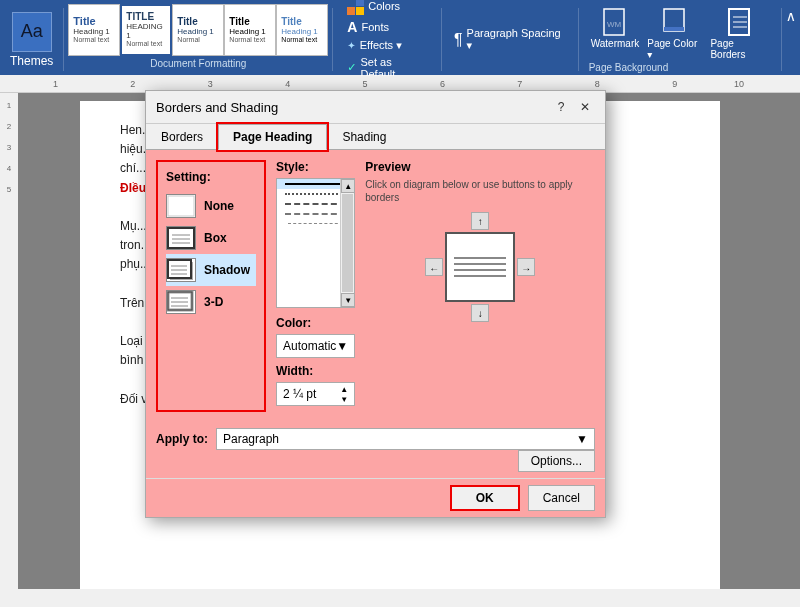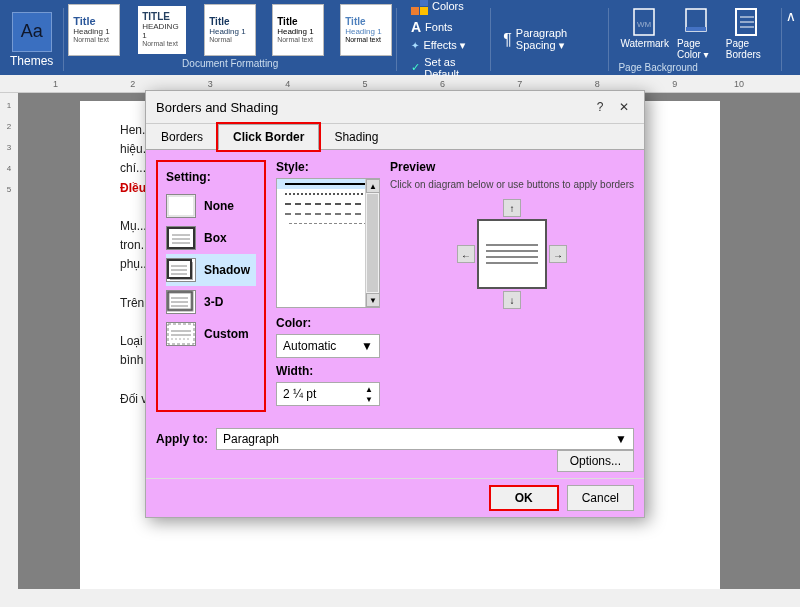--- a/index.html
+++ b/index.html
@@ -45,21 +45,21 @@
       align-items: center;
       justify-content: center;
       font-size: 18px;
       color: #0f172a;
       margin-bottom: 2px;
     }
 
     
     .style-samples {
       display: flex;
-      gap: 16px;
+      gap: 0;
       align-items: center;
     }
     .style-sample {
       background: white;
       border: 1px solid #bbb;
       padding: 2px 4px;
       font-size: 10px;
       width: 52px;
       height: 52px;
       display: flex;
@@ -181,24 +181,24 @@
       top: 0;
       left: 0;
       width: 800px;
       height: 607px;
       display: flex;
       align-items: center;
       justify-content: center;
       z-index: 100;
     }
     .dialog {
-      background: #f0abfc;
+      background: #fca5a5;
       border: 1px solid #aaa;
       box-shadow: 4px 4px 16px rgba(0,0,0,0.4);
-      width: 500px;
+      width: 461px;
       min-height: 380px;
       position: absolute;
       top: 90px;
       left: 145px;
     }
     .dialog-titlebar {
       background: #f0f0f0;
       border-bottom: 1px solid #ccc;
       display: flex;
       align-items: center;
@@ -697,21 +697,21 @@
         <div class="dialog-btn-help">?</div>
         <div class="dialog-btn-close">✕</div>
       </div>
     </div>
 
     <div class="dialog-tabs">
       <div class="dialog-tab">
         <span>Borders</span>
       </div>
       <div class="dialog-tab active dialog-tab-highlight">
-        <span>Click Border</span>
+        <span>Page Heading</span>
       </div>
       <div class="dialog-tab">
         <span>Shading</span>
       </div>
     </div>
 
     <div class="dialog-body">
 
       <div class="setting-panel">
         <div class="setting-label">Setting:</div>
@@ -756,31 +756,20 @@
               <rect x="1" y="1" width="24" height="18" fill="white" stroke="#999" stroke-width="3"></rect>
               <rect x="1" y="1" width="24" height="18" fill="none" stroke="#444" stroke-width="1"></rect>
               <line x1="4" y1="7" x2="21" y2="7" stroke="#888" stroke-width="1"></line>
               <line x1="4" y1="11" x2="21" y2="11" stroke="#888" stroke-width="1"></line>
               <line x1="4" y1="15" x2="21" y2="15" stroke="#888" stroke-width="1"></line>
             </svg>
           </div>
           <span>3-D</span>
         </div>
 
-        <div class="setting-item">
-          <div class="setting-icon">
-            <svg width="28" height="22" viewBox="0 0 28 22">
-              <rect x="1" y="1" width="26" height="20" fill="white" stroke="#888" stroke-width="1" stroke-dasharray="3,2"></rect>
-              <line x1="4" y1="8" x2="24" y2="8" stroke="#888" stroke-width="1"></line>
-              <line x1="4" y1="12" x2="24" y2="12" stroke="#888" stroke-width="1"></line>
-              <line x1="4" y1="16" x2="24" y2="16" stroke="#aaa" stroke-width="1" stroke-dasharray="2,2"></line>
-            </svg>
-          </div>
-          <span>Custom</span>
-        </div>
       </div>
 
       <div class="style-panel">
         <div class="style-section-label">Style:</div>
         <div class="style-listbox">
           <div class="style-list-item selected">
             <div style="width:100%;height:2px;background:#000;"></div>
           </div>
           <div class="style-list-item">
             <div style="width:100%;height:1px;border-top:2px dotted #555;"></div>

